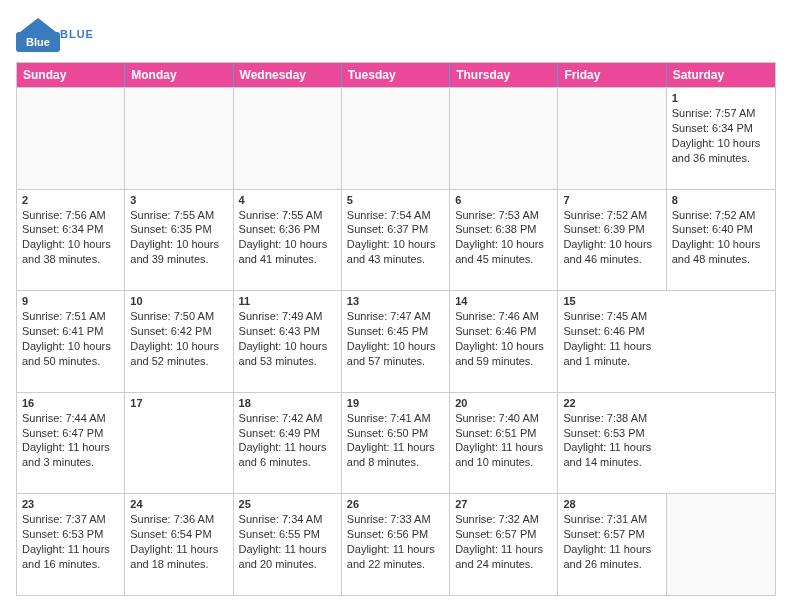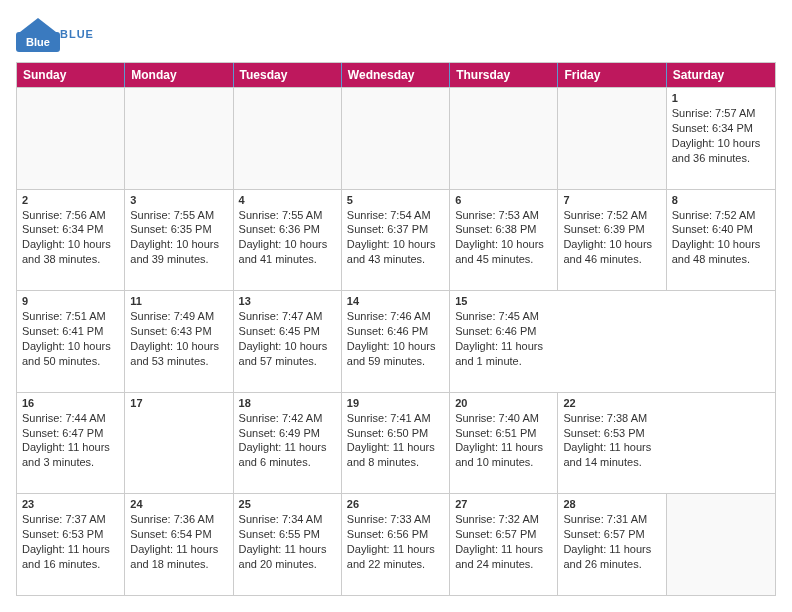--- a/index.html
+++ b/index.html
@@ -48,21 +48,21 @@
     }
     .calendar {
       flex: 1;
       display: flex;
       flex-direction: column;
       border: 1px solid #ccc;
     }
     .cal-header {
       display: grid;
       grid-template-columns: repeat(7, 1fr);
-      background: #be185d;
+      background: #ec4899;
     }
     .cal-header-cell {
       color: #fff;
       font-weight: bold;
       font-size: 12px;
       padding: 5px 6px;
       border-right: 1px solid #5a9ad0;
     }
     .cal-header-cell:last-child { border-right: none; }
     .cal-body {
@@ -124,22 +124,22 @@
     <div class="title-block">
       <h1></h1>
       <h2></h2>
     </div>
   </div>
 
   <div class="calendar">
     <div class="cal-header">
     <div class="cal-header-cell">Sunday</div>
         <div class="cal-header-cell">Monday</div>
+        <div class="cal-header-cell">Wednesday</div>
         <div class="cal-header-cell">Tuesday</div>
-        <div class="cal-header-cell">Wednesday</div>
         <div class="cal-header-cell">Thursday</div>
         <div class="cal-header-cell">Friday</div>
         <div class="cal-header-cell">Saturday</div>
       </div>
     <div class="cal-body">
     <div class="cal-row">
           <div class="cal-cell empty"></div>
           <div class="cal-cell empty"></div>
           <div class="cal-cell empty"></div>
           <div class="cal-cell empty"></div>
@@ -197,20 +197,26 @@
           </div>
         </div>
         <div class="cal-row">
           <div class="cal-cell">
             <span class="day-num">9</span>
             <div class="cell-text" style="white-space: pre-line;">Sunrise: 7:51 AM
 Sunset: 6:41 PM
 Daylight: 10 hours and 50 minutes.</div>
           </div>
           <div class="cal-cell">
+            <span class="day-num">10</span>
+            <div class="cell-text" style="white-space: pre-line;">Sunrise: 7:50 AM
+Sunset: 6:42 PM
+Daylight: 10 hours and 52 minutes.</div>
+          </div>
+          <div class="cal-cell">
             <span class="day-num">11</span>
             <div class="cell-text" style="white-space: pre-line;">Sunrise: 7:49 AM
 Sunset: 6:43 PM
 Daylight: 10 hours and 53 minutes.</div>
           </div>
           <div class="cal-cell">
             <span class="day-num">13</span>
             <div class="cell-text" style="white-space: pre-line;">Sunrise: 7:47 AM
 Sunset: 6:45 PM
 Daylight: 10 hours and 57 minutes.</div>

